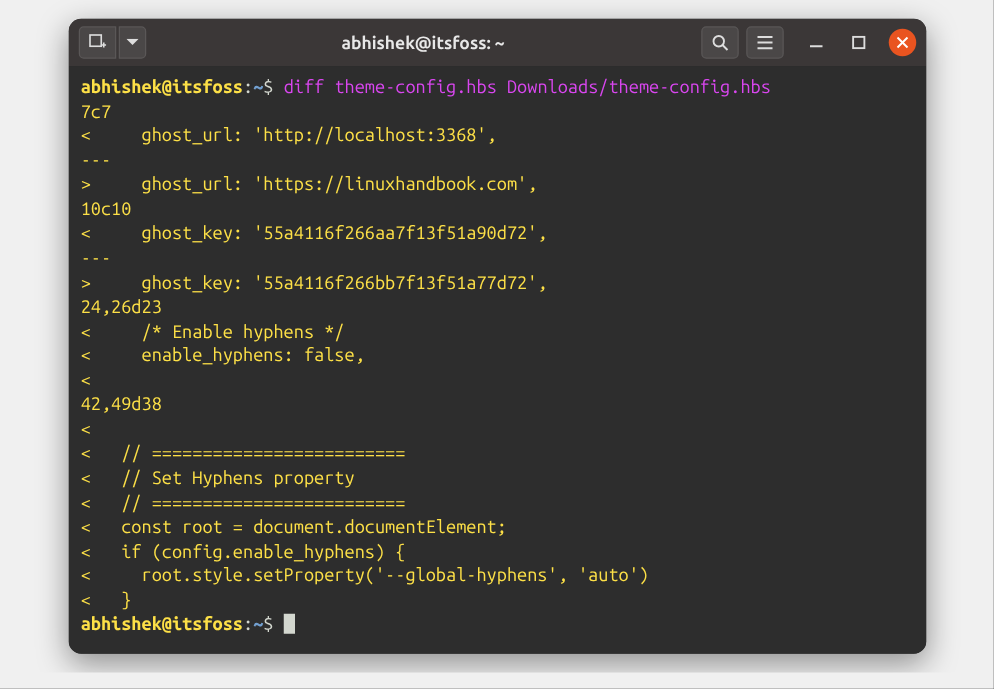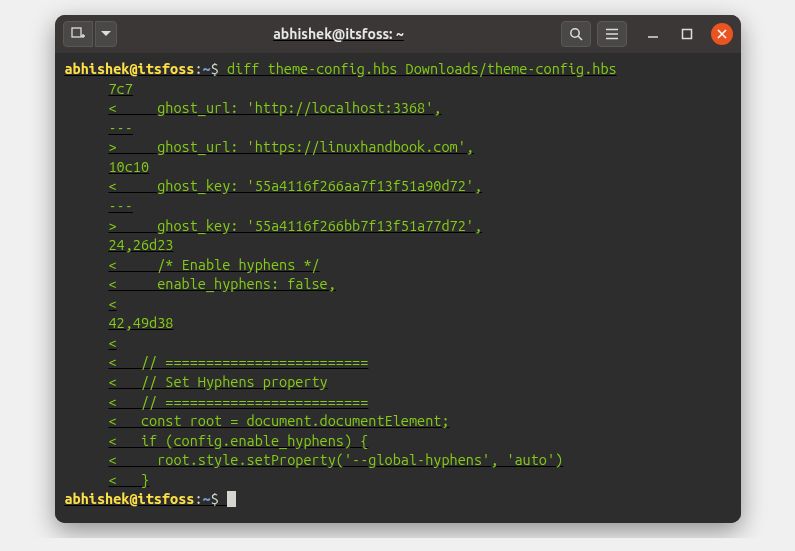--- a/index.html
+++ b/index.html
@@ -14,21 +14,20 @@
       justify-content: center;
       align-items: flex-start;
       padding: 15px;
     }
     .window {
       width: 686px;
       background: #2d2d2d;
       border-radius: 10px;
       overflow: hidden;
       box-shadow: 0 8px 25px rgba(0,0,0,0.4);
-      text-decoration: underline;
     }
     .titlebar {
       background: #3b3737;
       height: 38px;
       display: flex;
       align-items: center;
       padding: 0 8px;
       gap: 6px;
     }
     .tab-group {
@@ -115,25 +114,24 @@
       color: #729fcf;
       font-weight: bold;
     }
     .prompt-colon {
       color: #d3d7cf;
     }
     .prompt-dollar {
       color: #d3d7cf;
     }
     .cmd {
-      color: #84cc16;
+      color: #d946ef;
     }
     .out {
-      color: #84cc16;
-      margin-left: 44px;
+      color: #fde047;
     }
     .cursor {
       display: inline-block;
       width: 9px;
       height: 16px;
       background: #d3d7cf;
       vertical-align: text-bottom;
     }
     svg { display: block; }
   </style>

